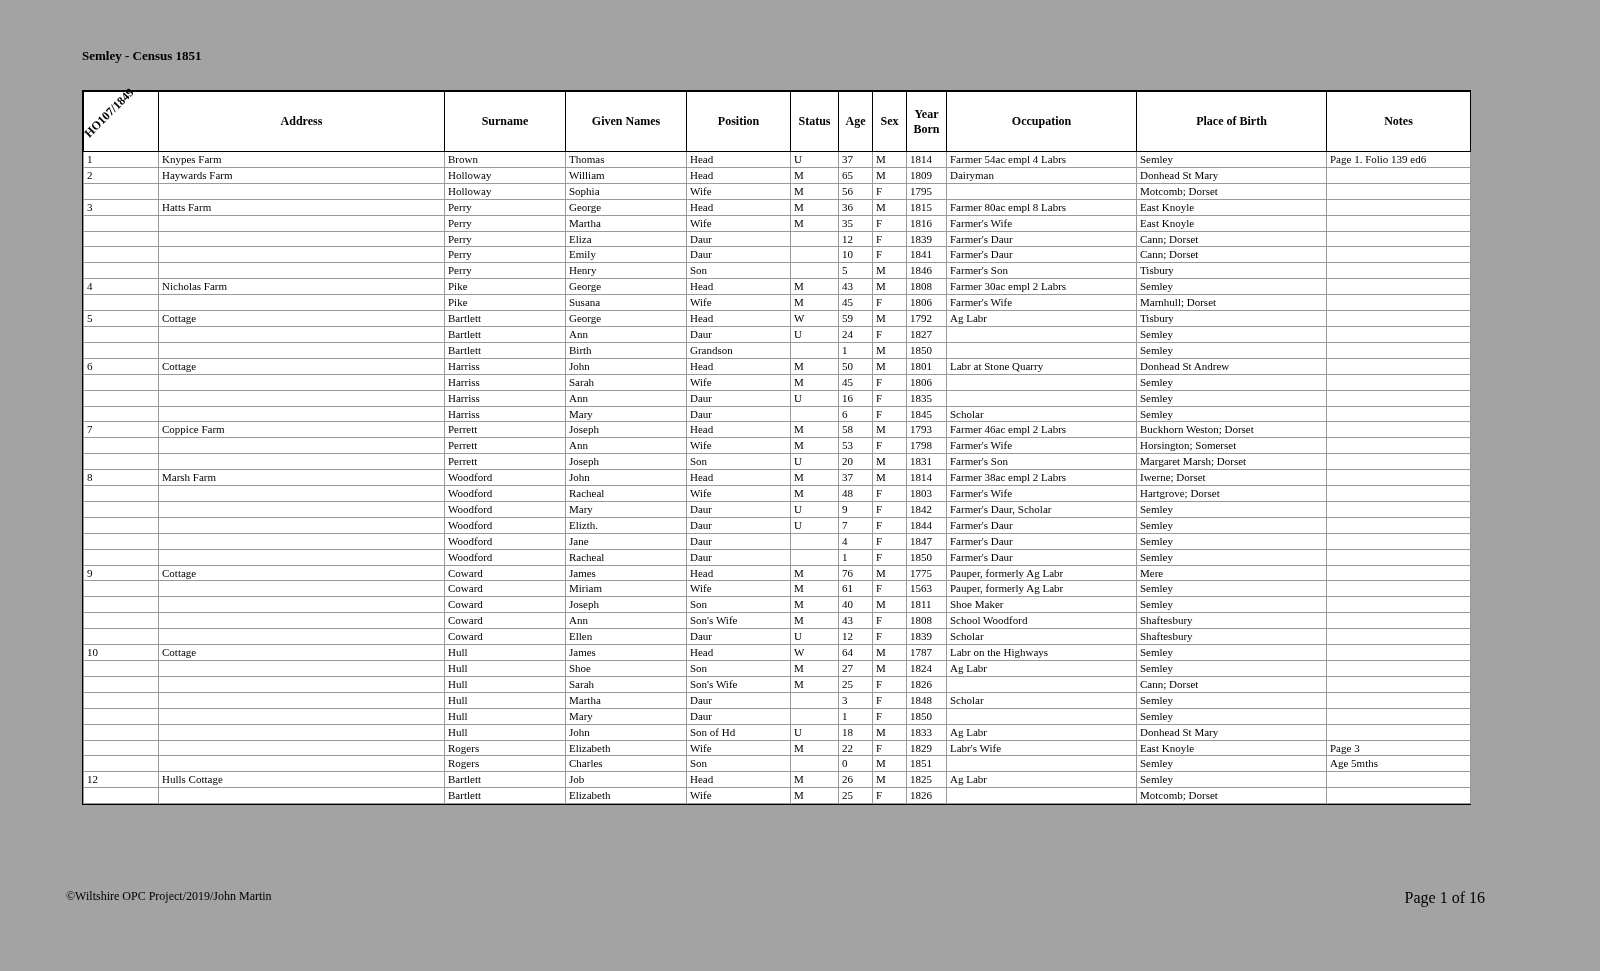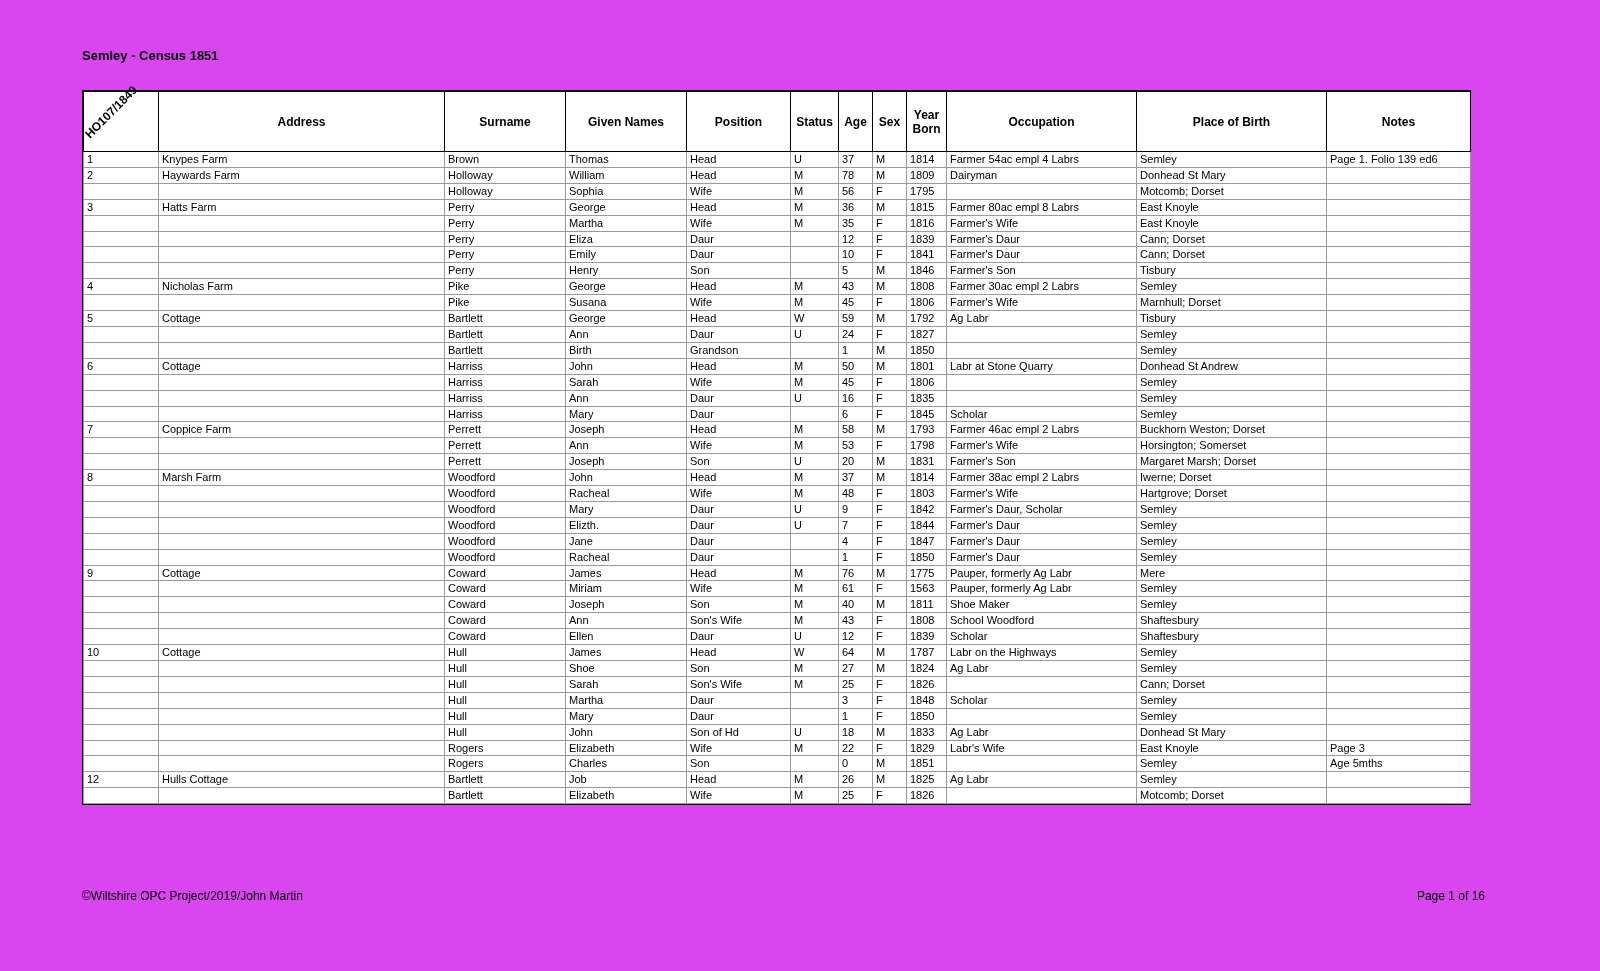--- a/index.html
+++ b/index.html
@@ -1,21 +1,21 @@
 <!DOCTYPE html>
 <html><head>
 <meta charset="utf-8">
 <style>
   html, body { margin: 0; padding: 0; background: #ffffff; }
   .page {
     position: relative;
     width: 1600px;
     height: 971px;
-    background: #d946ef;
-    font-family: Liberation Sans, sans-serif;
+    background: #a3a3a3;
+    font-family: Liberation Serif, serif;
     color: #000;
   }
   .doc-title {
     position: absolute;
     left: 82px;
     top: 48px;
     font-size: 13px;
     font-weight: bold;
     white-space: nowrap;
   }
@@ -71,29 +71,29 @@
     left: 8px;
     bottom: 10px;
     transform: rotate(-45deg);
     transform-origin: left bottom;
     white-space: nowrap;
     font-size: 12px;
     font-weight: bold;
   }
   .footer-credit {
     position: absolute;
-    left: 82px;
+    left: 66px;
     top: 889px;
     font-size: 12px;
   }
   .footer-page {
     position: absolute;
     right: 115px;
     top: 889px;
-    font-size: 12px;
+    font-size: 16px;
   }
 </style>
 </head>
 <body>
 
 <div class="page">
 
   <div class="doc-title">Semley - Census 1851</div>
 
   <div class="table-frame">
@@ -145,21 +145,21 @@
             <td>Semley</td>
             <td>Page 1. Folio 139 ed6</td>
           </tr>
           <tr>
             <td>2</td>
             <td>Haywards Farm</td>
             <td>Holloway</td>
             <td>William</td>
             <td>Head</td>
             <td>M</td>
-            <td>78</td>
+            <td>65</td>
             <td>M</td>
             <td>1809</td>
             <td>Dairyman</td>
             <td>Donhead St Mary</td>
             <td></td>
           </tr>
           <tr>
             <td></td>
             <td></td>
             <td>Holloway</td>

